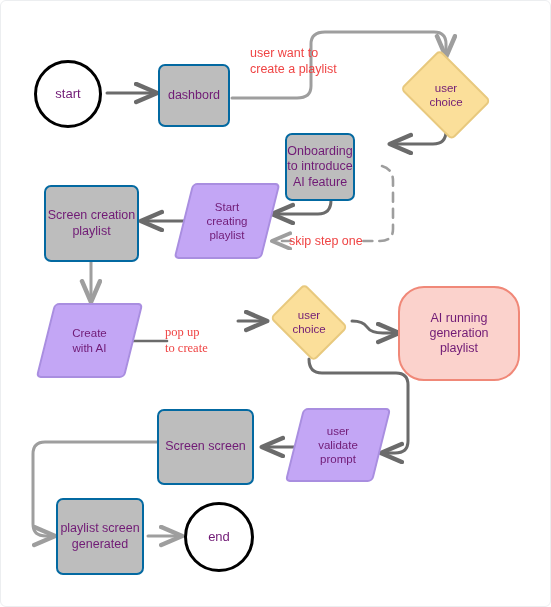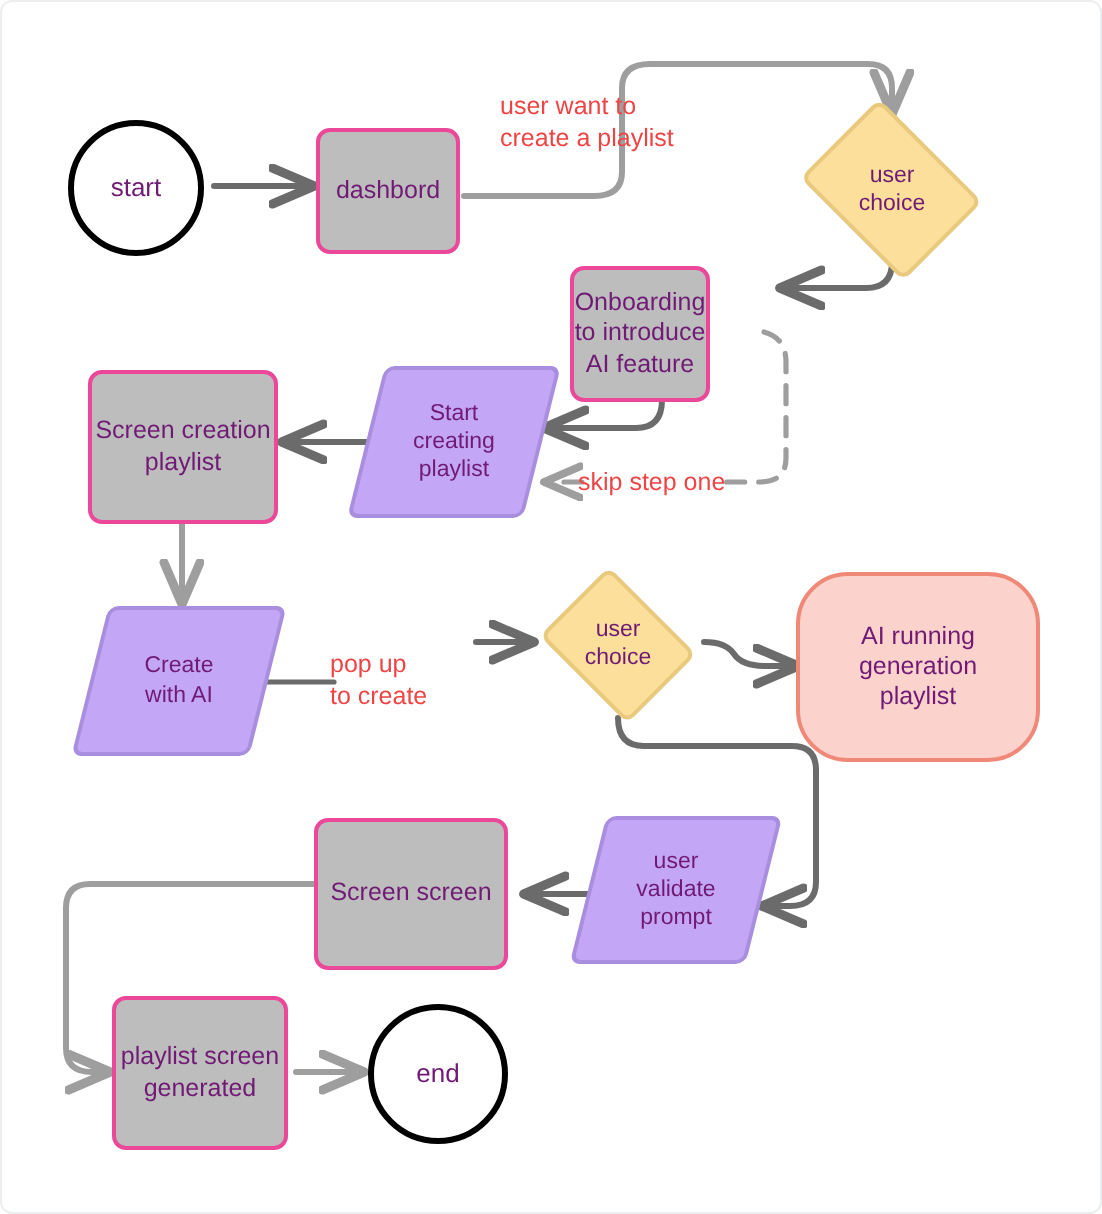--- a/index.html
+++ b/index.html
@@ -42,21 +42,21 @@
   
   .circle {
     border-radius: 50%;
     background: #ffffff;
     border: 3px solid #000000;
     font-size: 13px;
   }
   
   .proc {
     background: #bdbdbd;
-    border: 2px solid #ec4899;
+    border: 2px solid #0369a1;
     border-radius: 7px;
     font-size: 12.5px;
   }
   
   .pill {
     background: #fbd2cc;
     border: 2px solid #f08878;
     border-radius: 26px;
     font-size: 12.5px;
   }
@@ -224,16 +224,16 @@
 
   <div class="node circle" style="left:183px; top:501px; width:70px; height:70px;">
     <span>end</span>
   </div>
 
   <div class="edge-label" style="left:249px; top:44px; width:122px;">user want to
 create a playlist</div>
 
   <div class="edge-label" style="left:288px; top:232px; width:76px;">skip step one</div>
 
-  <div class="edge-label" style="left:164px; top:323px; width:74px;">pop up
+  <div class="edge-label" style="left:164px; top:323px; width:74px;font-family:Liberation Serif, serif;">pop up
 to create</div>
 
 </div>
 
 </body></html>

